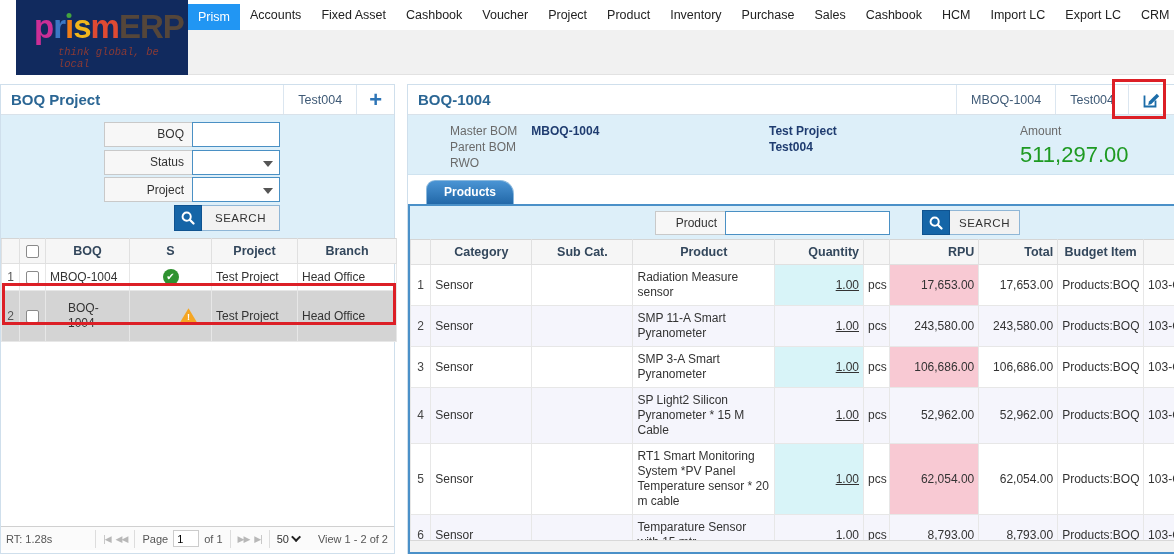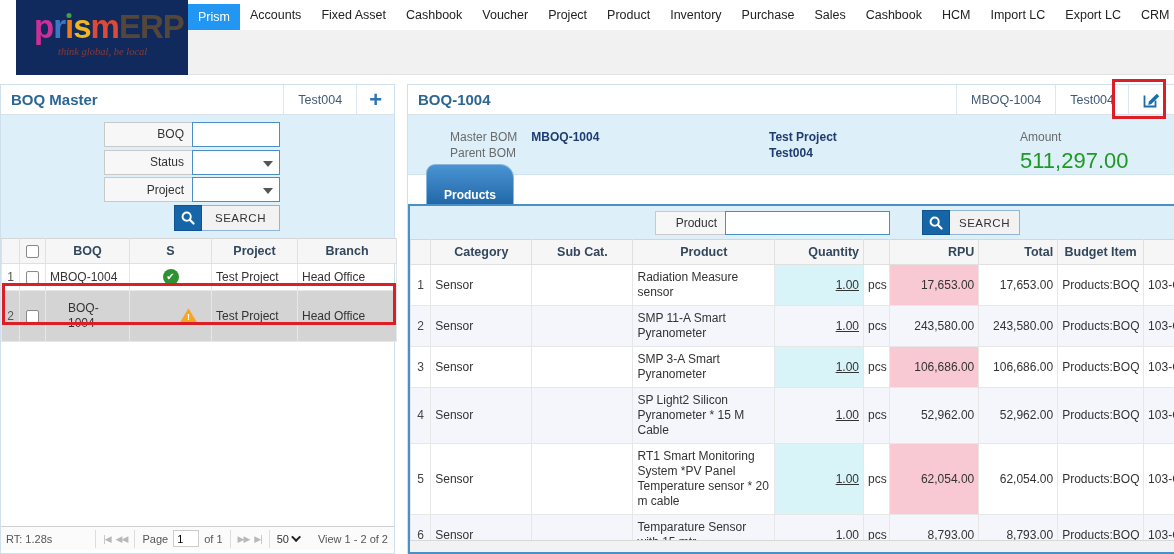--- a/index.html
+++ b/index.html
@@ -7,21 +7,21 @@
   html,body { width:1174px; height:554px; overflow:hidden; }
   body { font-family:"Liberation Sans", sans-serif; font-size:12px; color:#333; background:#fff; position:relative; }
 
   
   .topbar { position:absolute; left:16px; top:0; width:1174px; height:75px; }
   .logo { position:absolute; left:0; top:0; width:172px; height:75px; background:#112a5e; padding:10px 0 0 18px; cursor:pointer; }
   .logo-word { font-size:33px; font-weight:bold; line-height:34px; letter-spacing:-1px; }
   .logo-word .lt { position:relative; display:inline-block; }
   .logo-word .lt .idot { position:absolute; left:50%; top:3px; transform:translateX(-50%); width:5px; height:5px; border-radius:50%; }
   .logo-word .erp { color:#55463a; font-weight:600; letter-spacing:-1px; }
-  .tagline { font-family:Liberation Serif, serif; font-style:italic; color:#8a3a35; font-size:10.5px; margin:2px 4px 0 24px; }
+  .tagline { font-family:Liberation Mono, monospace; font-style:italic; color:#8a3a35; font-size:10.5px; margin:2px 4px 0 24px; }
 
   .navbar { position:absolute; left:172px; top:0; width:1002px; height:30px; background:#fff; display:flex; align-items:stretch; }
   .nav-item { display:flex; align-items:center; padding:0 10px; color:#222; font-size:12.5px; cursor:pointer; white-space:nowrap; }
   .nav-item.active { background:#2196f3; color:#fff; margin-top:4px; }
   .nav-under { position:absolute; left:172px; top:30px; width:1002px; height:45px; background:#f1f1f1; border-bottom:1px solid #e2e2e2; }
 
   
   .panel-header { height:30px; border-bottom:1px solid #d9e2ea; display:flex; align-items:stretch; background:#fff; }
   .panel-title { font-size:15px; font-weight:bold; color:#2b6694; display:flex; align-items:center; padding-left:10px; flex:1; white-space:nowrap; }
   .hdr-btn { display:flex; align-items:center; padding:0 14px; border-left:1px solid #dbe6f0; color:#3f5a76; font-size:12.5px; cursor:pointer; white-space:nowrap; }
@@ -67,32 +67,32 @@
   .pager .rt { flex:1; }
   .pager .pg-group { display:flex; align-items:center; gap:5px; padding:0 7px; border-left:1px solid #ddd; height:18px; }
   .pg-ico { color:#b8b8b8; font-size:9px; cursor:pointer; letter-spacing:-1px; }
   .pg-input { width:26px; height:17px; border:1px solid #ccc; background:#fff; font-size:11px; text-align:left; padding:0 3px; font-family:inherit; }
   .size-sel { display:flex; align-items:center; gap:8px; cursor:pointer; color:#333; }
   .chev { width:7px; height:7px; border-left:2px solid #222; border-bottom:2px solid #222; transform:rotate(-45deg) translateY(-2px); }
   .pager .view { flex:0 0 auto; padding-left:10px; color:#555; }
 
   
   .right-panel { position:absolute; left:407px; top:84px; width:767px; height:470px; background:#fff; border-left:1px solid #cfdfec; border-top:1px solid #cfdfec; display:flex; flex-direction:column; }
-  .info-bar { height:60px; background:#ddeff9; border-bottom:1px solid #cfe3f0; display:flex; padding:14px 0 0 42px; }
+  .info-bar { height:60px; background:#ddeff9; border-bottom:1px solid #cfe3f0; display:flex; padding:8px 0 0 42px; }
   .ib-group { display:flex; }
   .ib-labels div, .ib-values div { line-height:16px; }
   .ib-labels { color:#6a6a6a; }
   .ib-values { color:#1f3c70; font-weight:bold; margin-left:14px; }
   .ib-g1 { width:305px; }
   .ib-g2 { width:265px; }
   .amount-label { color:#6a6a6a; line-height:16px; }
   .amount-value { color:#1e9a22; font-size:22px; font-weight:500; margin-top:3px; }
 
   .tab-row { height:29px; display:flex; align-items:flex-end; padding-left:18px; }
-  .tab { height:40px; min-width:88px; background:linear-gradient(#4a94d4,#2268a8); border:1px solid #8ab8dd; border-bottom:none; border-radius:9px 14px 0 0; color:#fff; font-weight:bold; font-size:12px; display:flex; align-items:flex-end; justify-content:center; cursor:pointer; padding:0 4px 2px; }
+  .tab { height:24px; min-width:88px; background:linear-gradient(#4a94d4,#2268a8); border:1px solid #8ab8dd; border-bottom:none; border-radius:9px 14px 0 0; color:#fff; font-weight:bold; font-size:12px; display:flex; align-items:center; justify-content:center; cursor:pointer; padding:0 4px 2px; }
 
   .products-panel { flex:1; border:2px solid #4a90c8; border-right:none; display:flex; flex-direction:column; overflow:hidden; }
   .p-search { height:33px; background:#ddeff9; display:flex; align-items:center; padding-left:245px; }
   .p-search .f-label { width:70px; height:24px; }
   .p-search .f-input { width:165px; height:24px; }
   .p-search .search-btn { margin-left:5px; height:25px; }
   .p-search .s-label { width:70px; }
 
   .table-wrap { flex:1; overflow:hidden; }
   .products-grid { width:810px; }
@@ -143,21 +143,21 @@
         <span class="nav-item">Import LC</span>
         <span class="nav-item">Export LC</span>
         <span class="nav-item">CRM</span>
         <span class="nav-item">SBS</span>
       </nav>
     <div class="nav-under"></div>
   </header>
 
   <section class="left-panel">
     <div class="panel-header">
-      <span class="panel-title">BOQ Master</span>
+      <span class="panel-title">BOQ Project</span>
       <span class="hdr-btn">Test004</span>
       <span class="hdr-btn icon-btn">
           <span class="plus-glyph">+</span>
         </span>
     </div>
 
     <div class="filter-area">
       <div class="f-row">
         <span class="f-label">BOQ</span>
         <input class="f-input" value="" style="">

